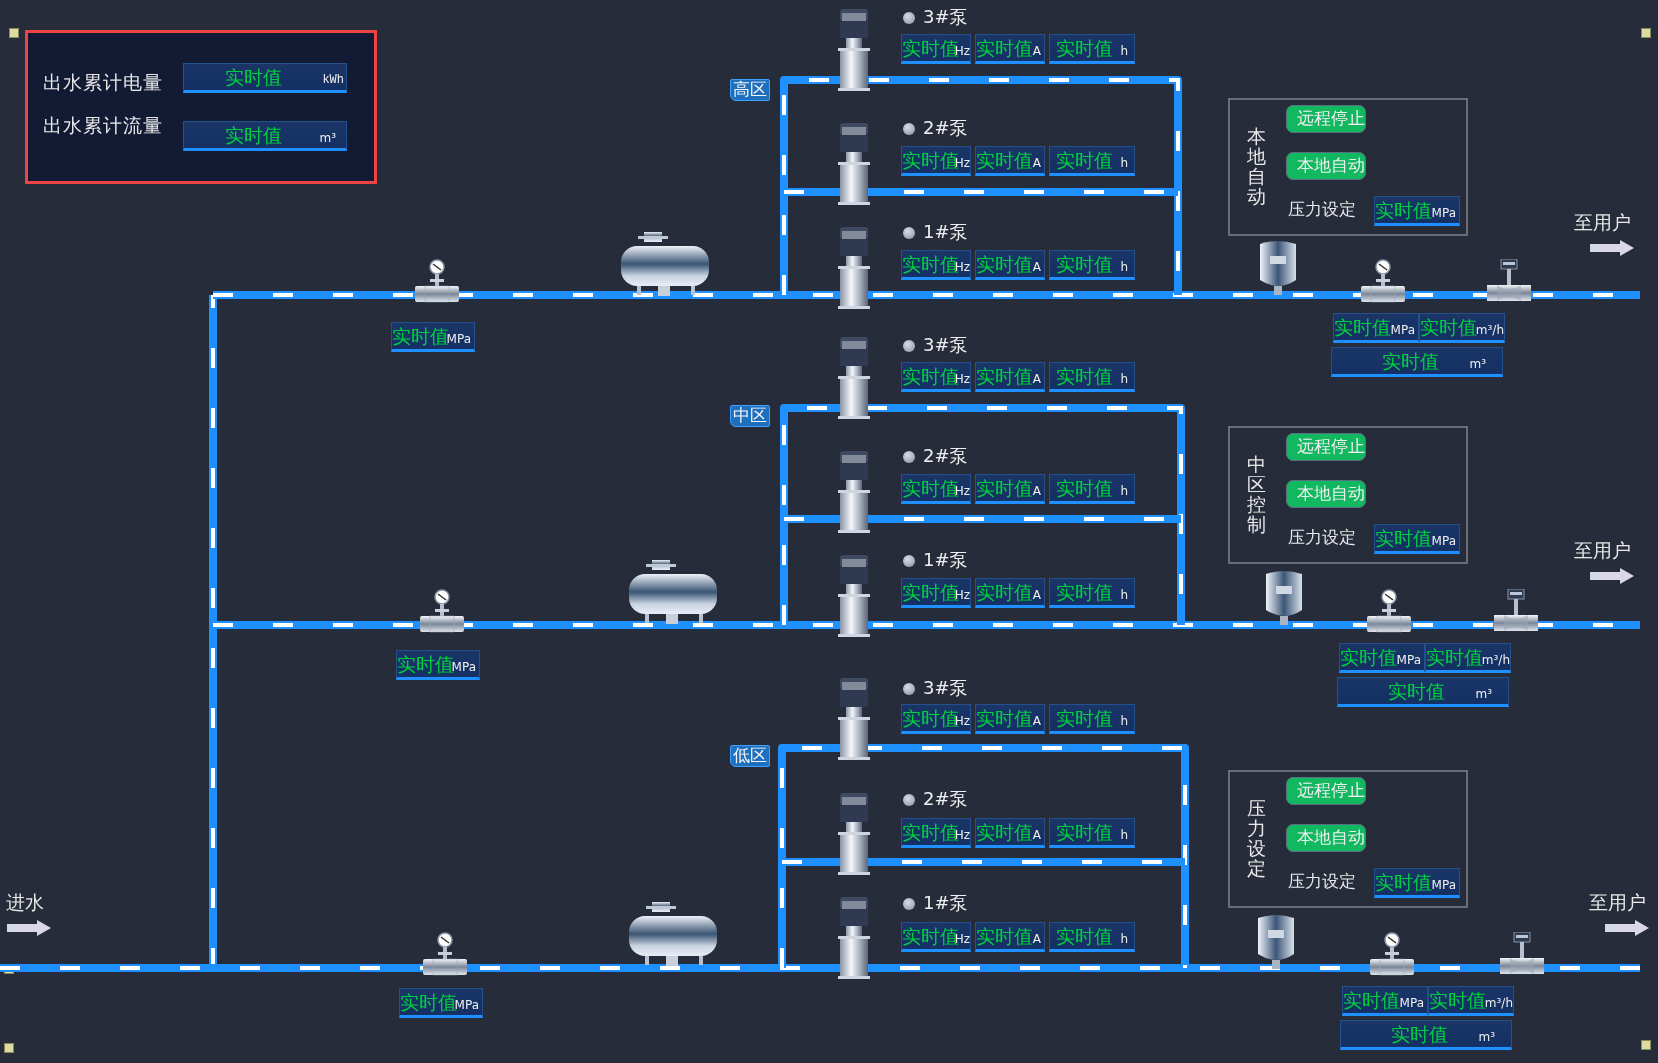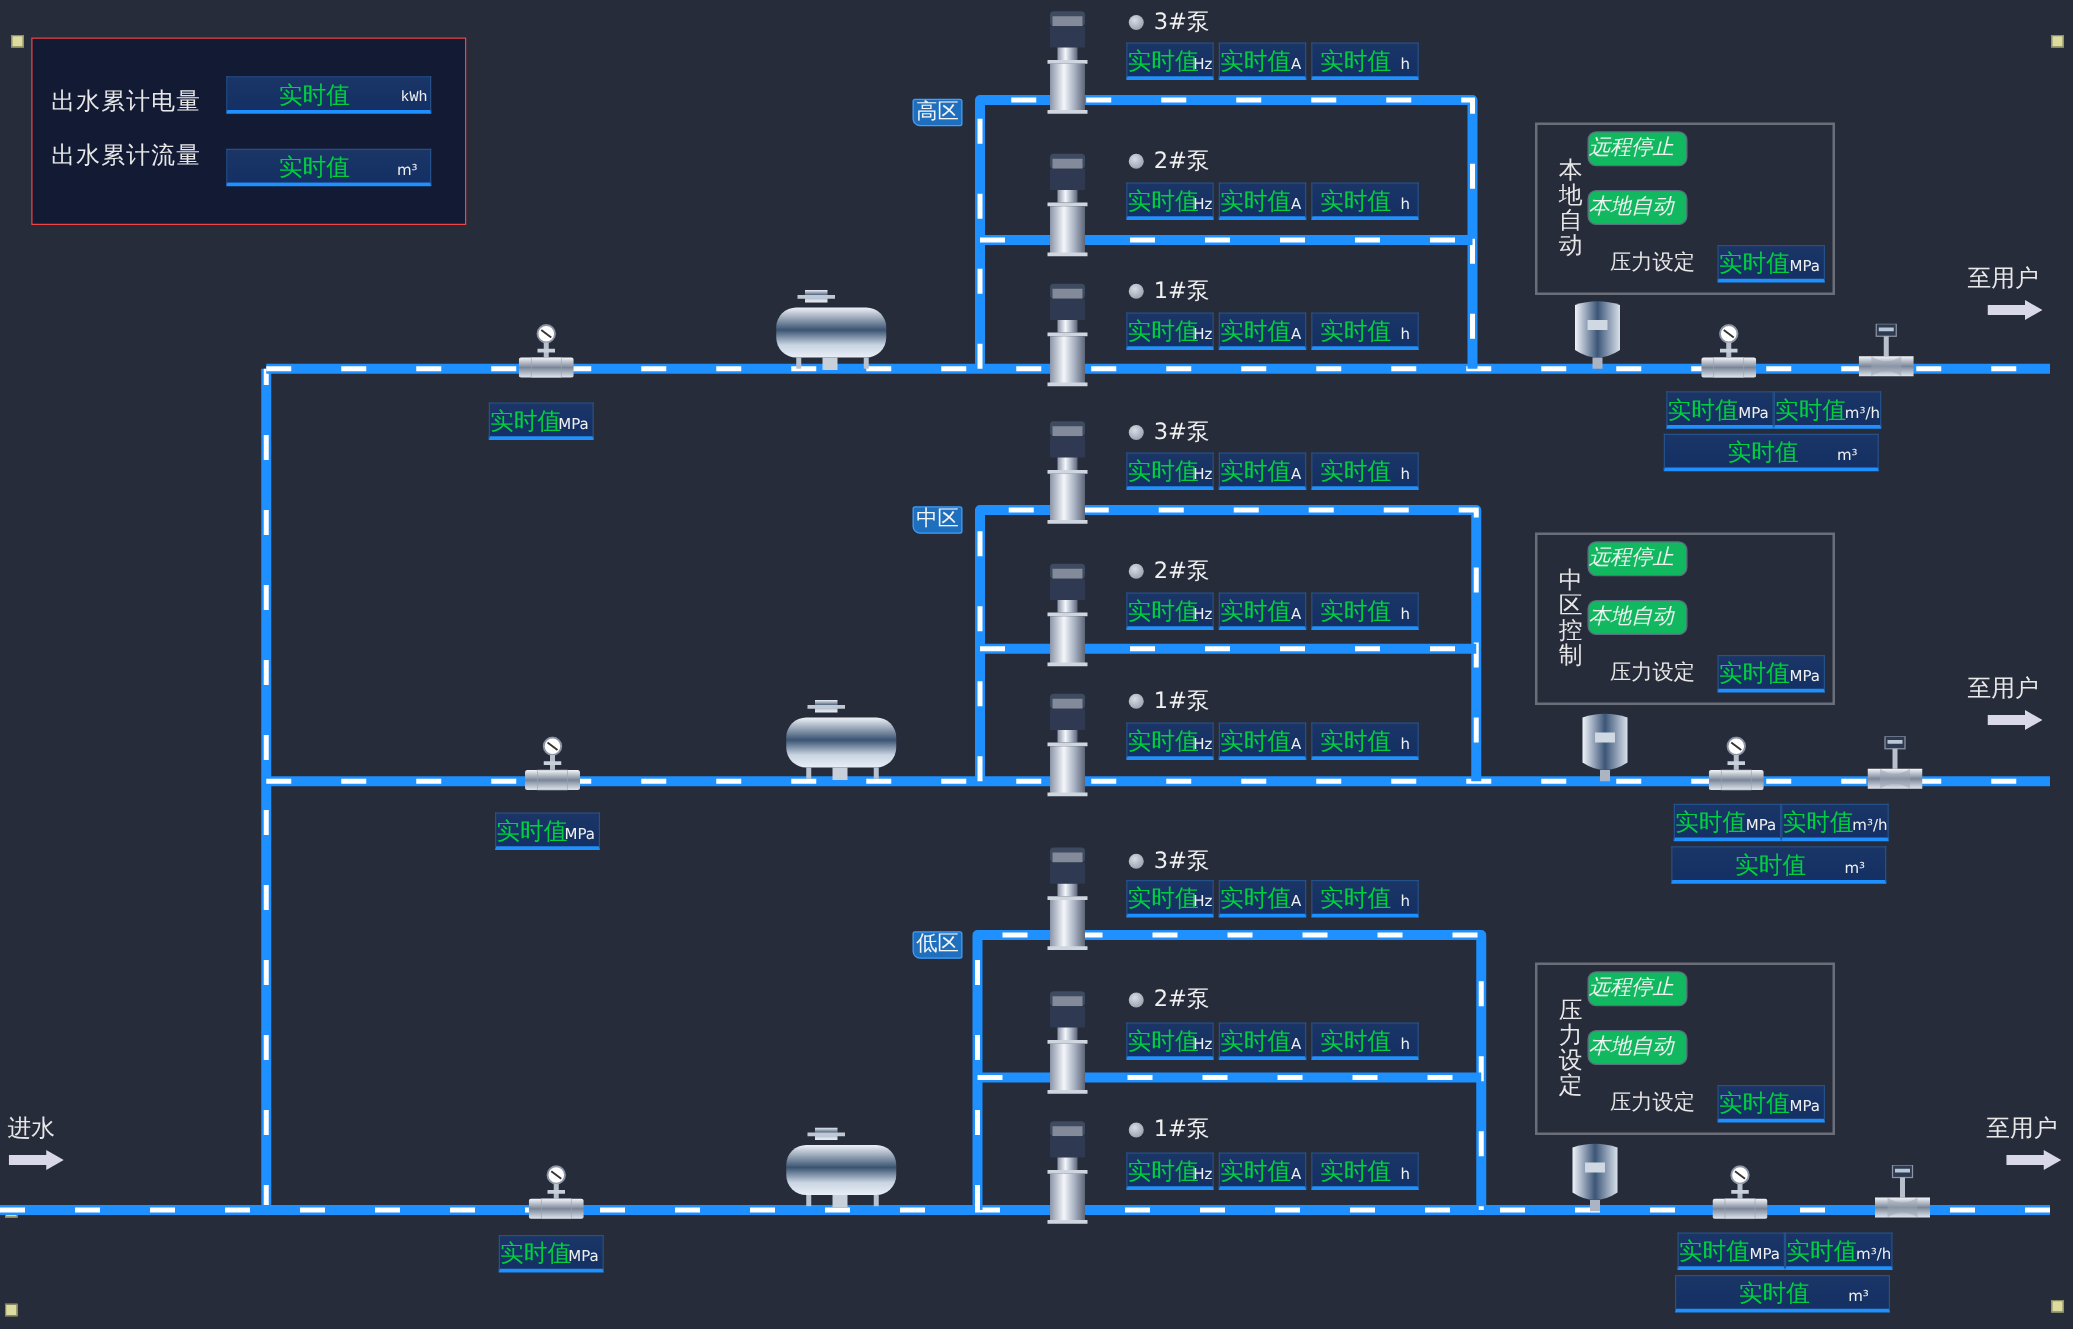--- a/index.html
+++ b/index.html
@@ -1,32 +1,32 @@
 <!DOCTYPE html>
 <html><head>
 <meta charset="utf-8">
 <style>
   html,body{margin:0;padding:0;}
   body{width:1658px;height:1063px;background:#272c3a;position:relative;overflow:hidden;font-family:"DejaVu Sans","Liberation Sans",sans-serif;color:#e6e6e6;}
   .abs{position:absolute;}
   .corner{position:absolute;width:8px;height:8px;background:#dcdca0;border:1px solid #8a8a60;}
   
-  #summary{left:25px;top:30px;width:346px;height:148px;background:#121a34;border:1px solid #ef4444;}
+  #summary{left:25px;top:30px;width:346px;height:148px;background:#121a34;border:3px solid #ef4444;}
   .sum-label{position:absolute;left:15px;font-size:19px;color:#e8e8e8;letter-spacing:1px;}
   .valbox{position:absolute;background:linear-gradient(#1a3566,#143064);border:1px solid #24508c;border-bottom:3px solid #1e90ff;box-sizing:border-box;color:#00d040;font-size:19px;white-space:nowrap;overflow:hidden;}
   .valbox .v{position:absolute;top:1px;}
   .valbox .u{position:absolute;color:#f0f0f0;font-size:12px;bottom:3px;}
   
   svg#pipes{position:absolute;left:0;top:0;}
   .pump-label{position:absolute;font-size:18px;color:#f0f0f0;white-space:nowrap;}
   .pump-dot{display:inline-block;width:12px;height:12px;border-radius:50%;background:radial-gradient(circle at 40% 35%,#d8dce4,#8890a0);margin-right:8px;vertical-align:middle;}
   .zone-tag{position:absolute;width:38px;height:20px;background:#1f6fbf;border:1px solid #3ea0ff;border-radius:2px 2px 2px 6px;color:#f4f4f4;font-size:17px;line-height:19px;text-align:center;}
   .ctrl-box{position:absolute;width:240px;height:138px;border:2px solid #6a6e78;box-sizing:border-box;}
   .ctrl-title{position:absolute;left:17px;top:26px;width:20px;font-size:19px;line-height:20px;color:#e8e8e8;}
-  .ctrl-btn{position:absolute;left:40px;width:78px;height:26px;background:#12b860;border:1px solid #5a7080;border-radius:7px;color:#f0f0f0;font-size:17px;line-height:25px;text-align:left;cursor:pointer;font-style:italic;}
+  .ctrl-btn{position:absolute;left:56px;width:78px;height:26px;background:#12b860;border:1px solid #5a7080;border-radius:7px;color:#f0f0f0;font-size:17px;line-height:25px;text-align:right;cursor:pointer;}
   .ctrl-psl{position:absolute;left:58px;top:98px;font-size:17px;color:#e8e8e8;}
   .to-user{position:absolute;font-size:19px;color:#e8e8e8;}
   .arrow{position:absolute;width:44px;height:16px;}
 </style>
 </head>
 <body>
 
 <div class="corner" style="left:9px;top:28px;"></div>
 <div class="corner" style="left:1641px;top:28px;"></div>
 <div class="corner" style="left:4px;top:964px;"></div>

